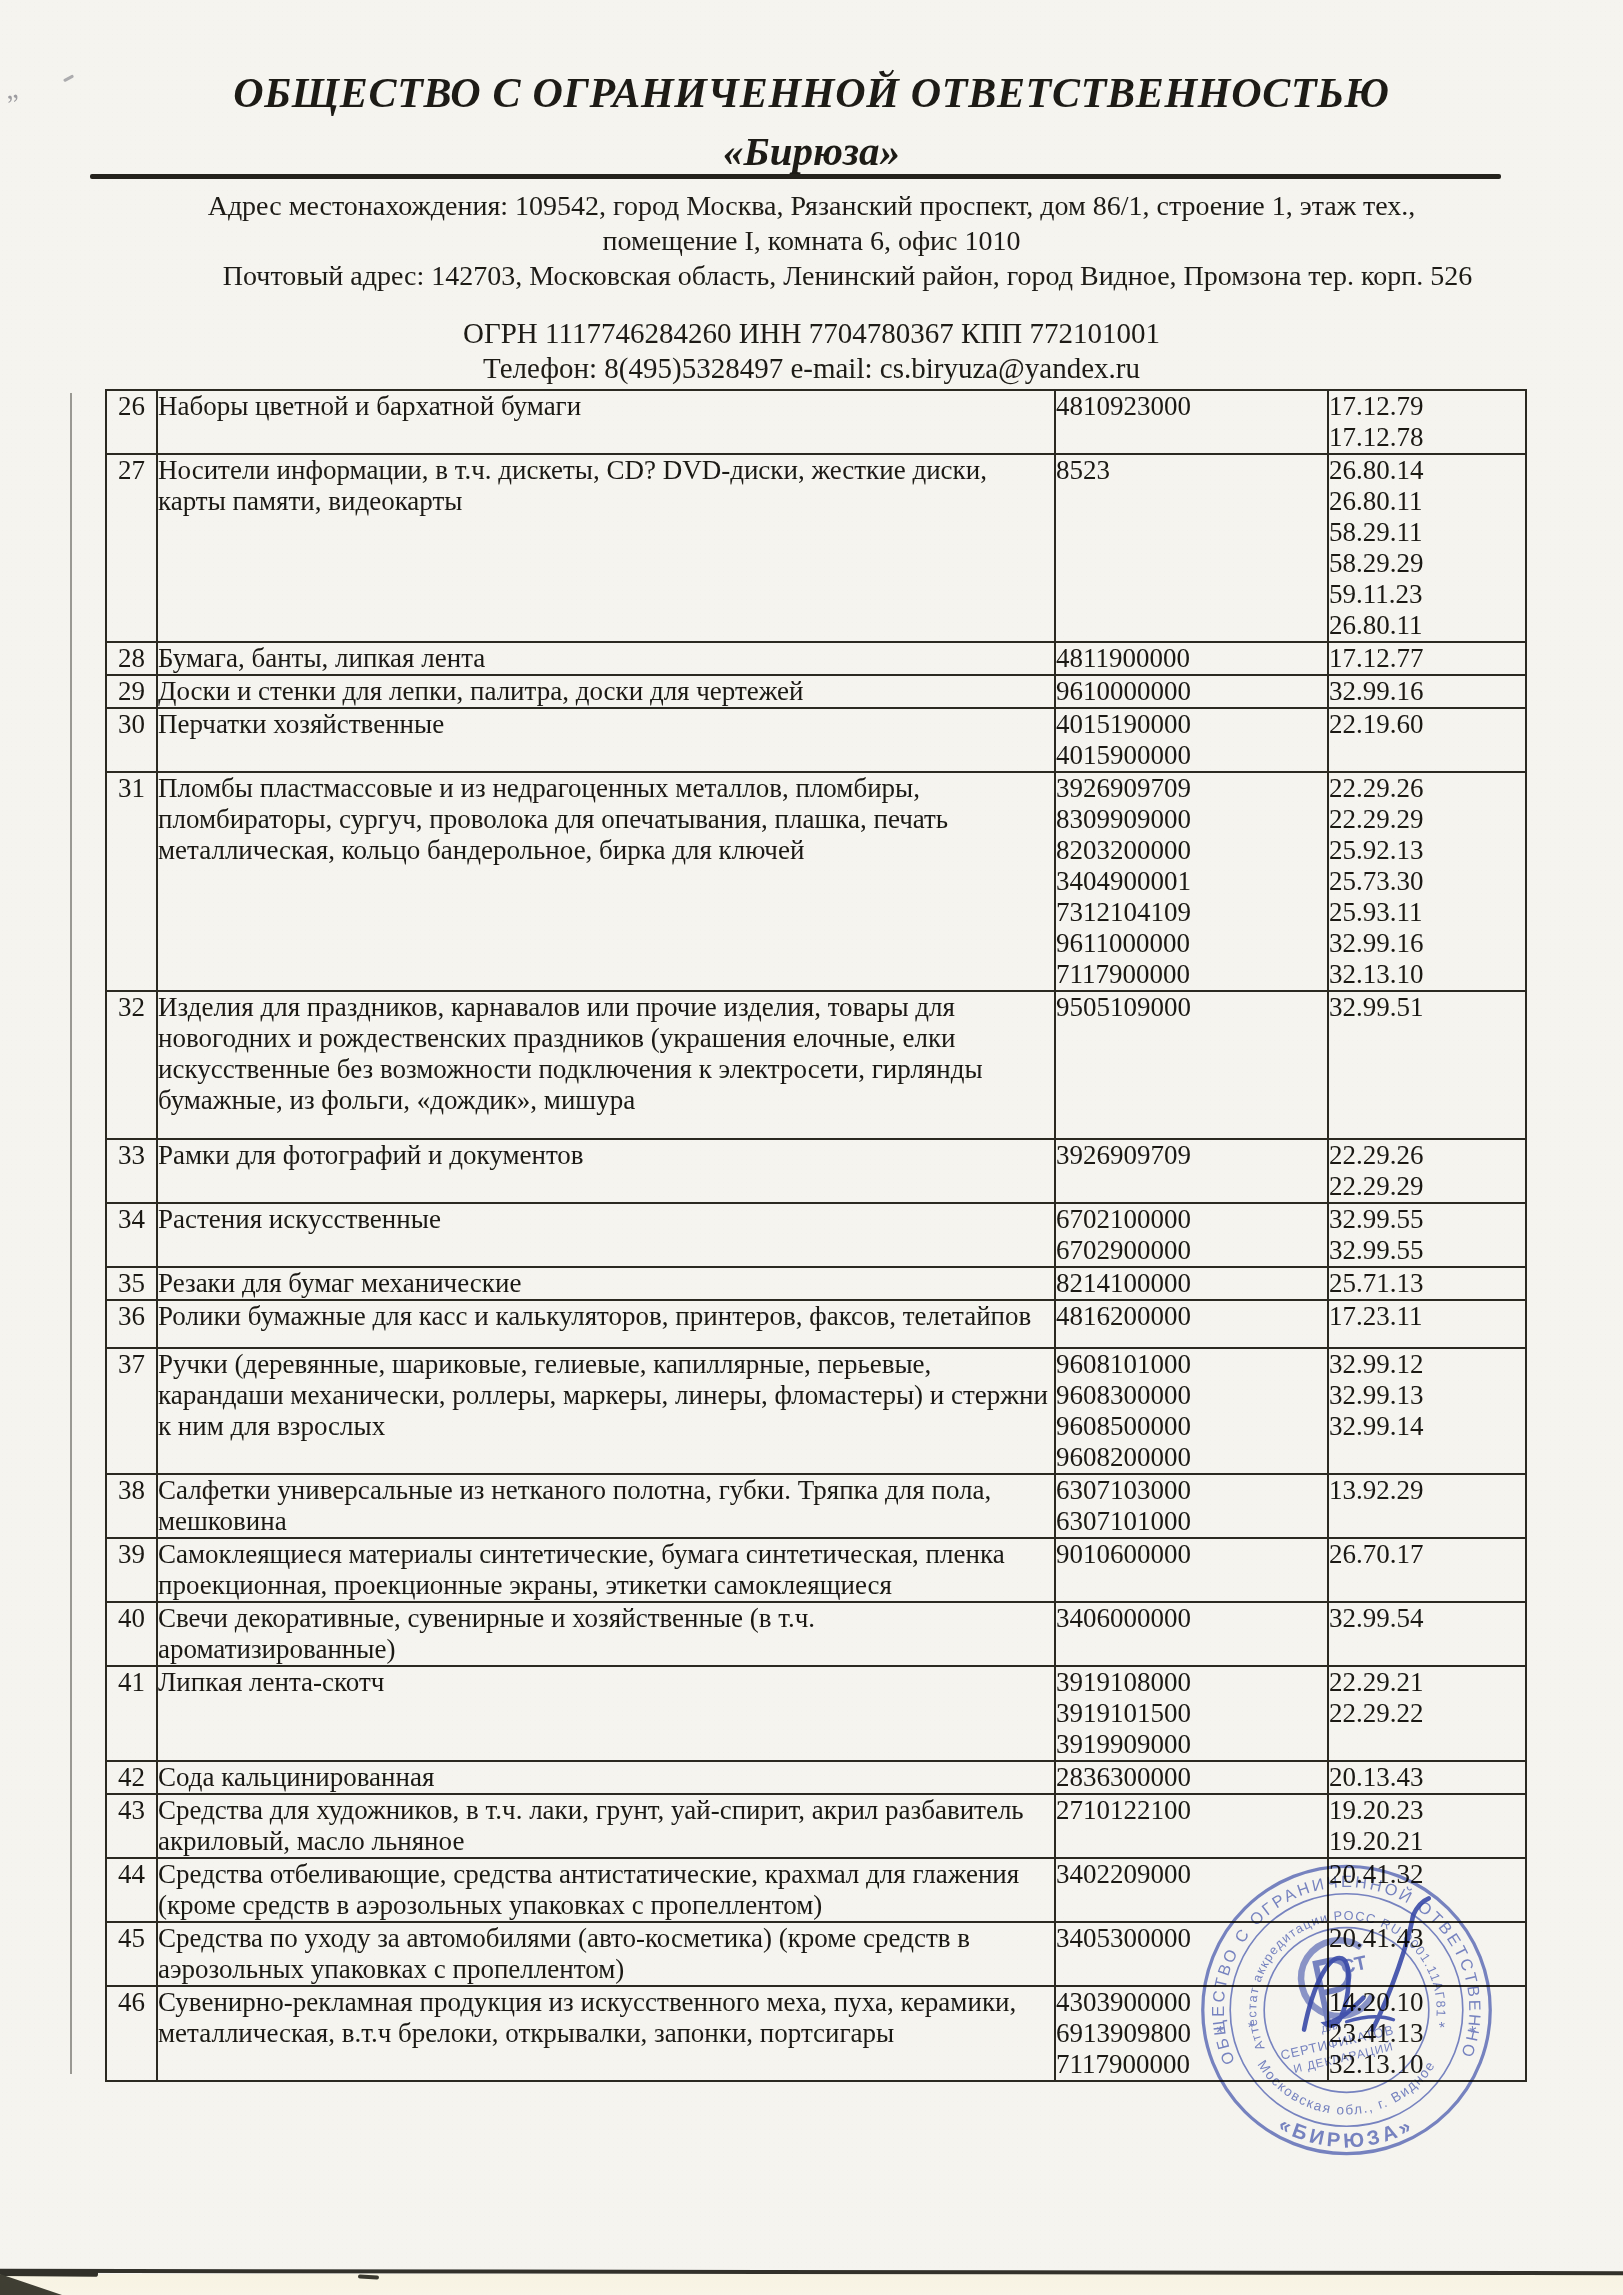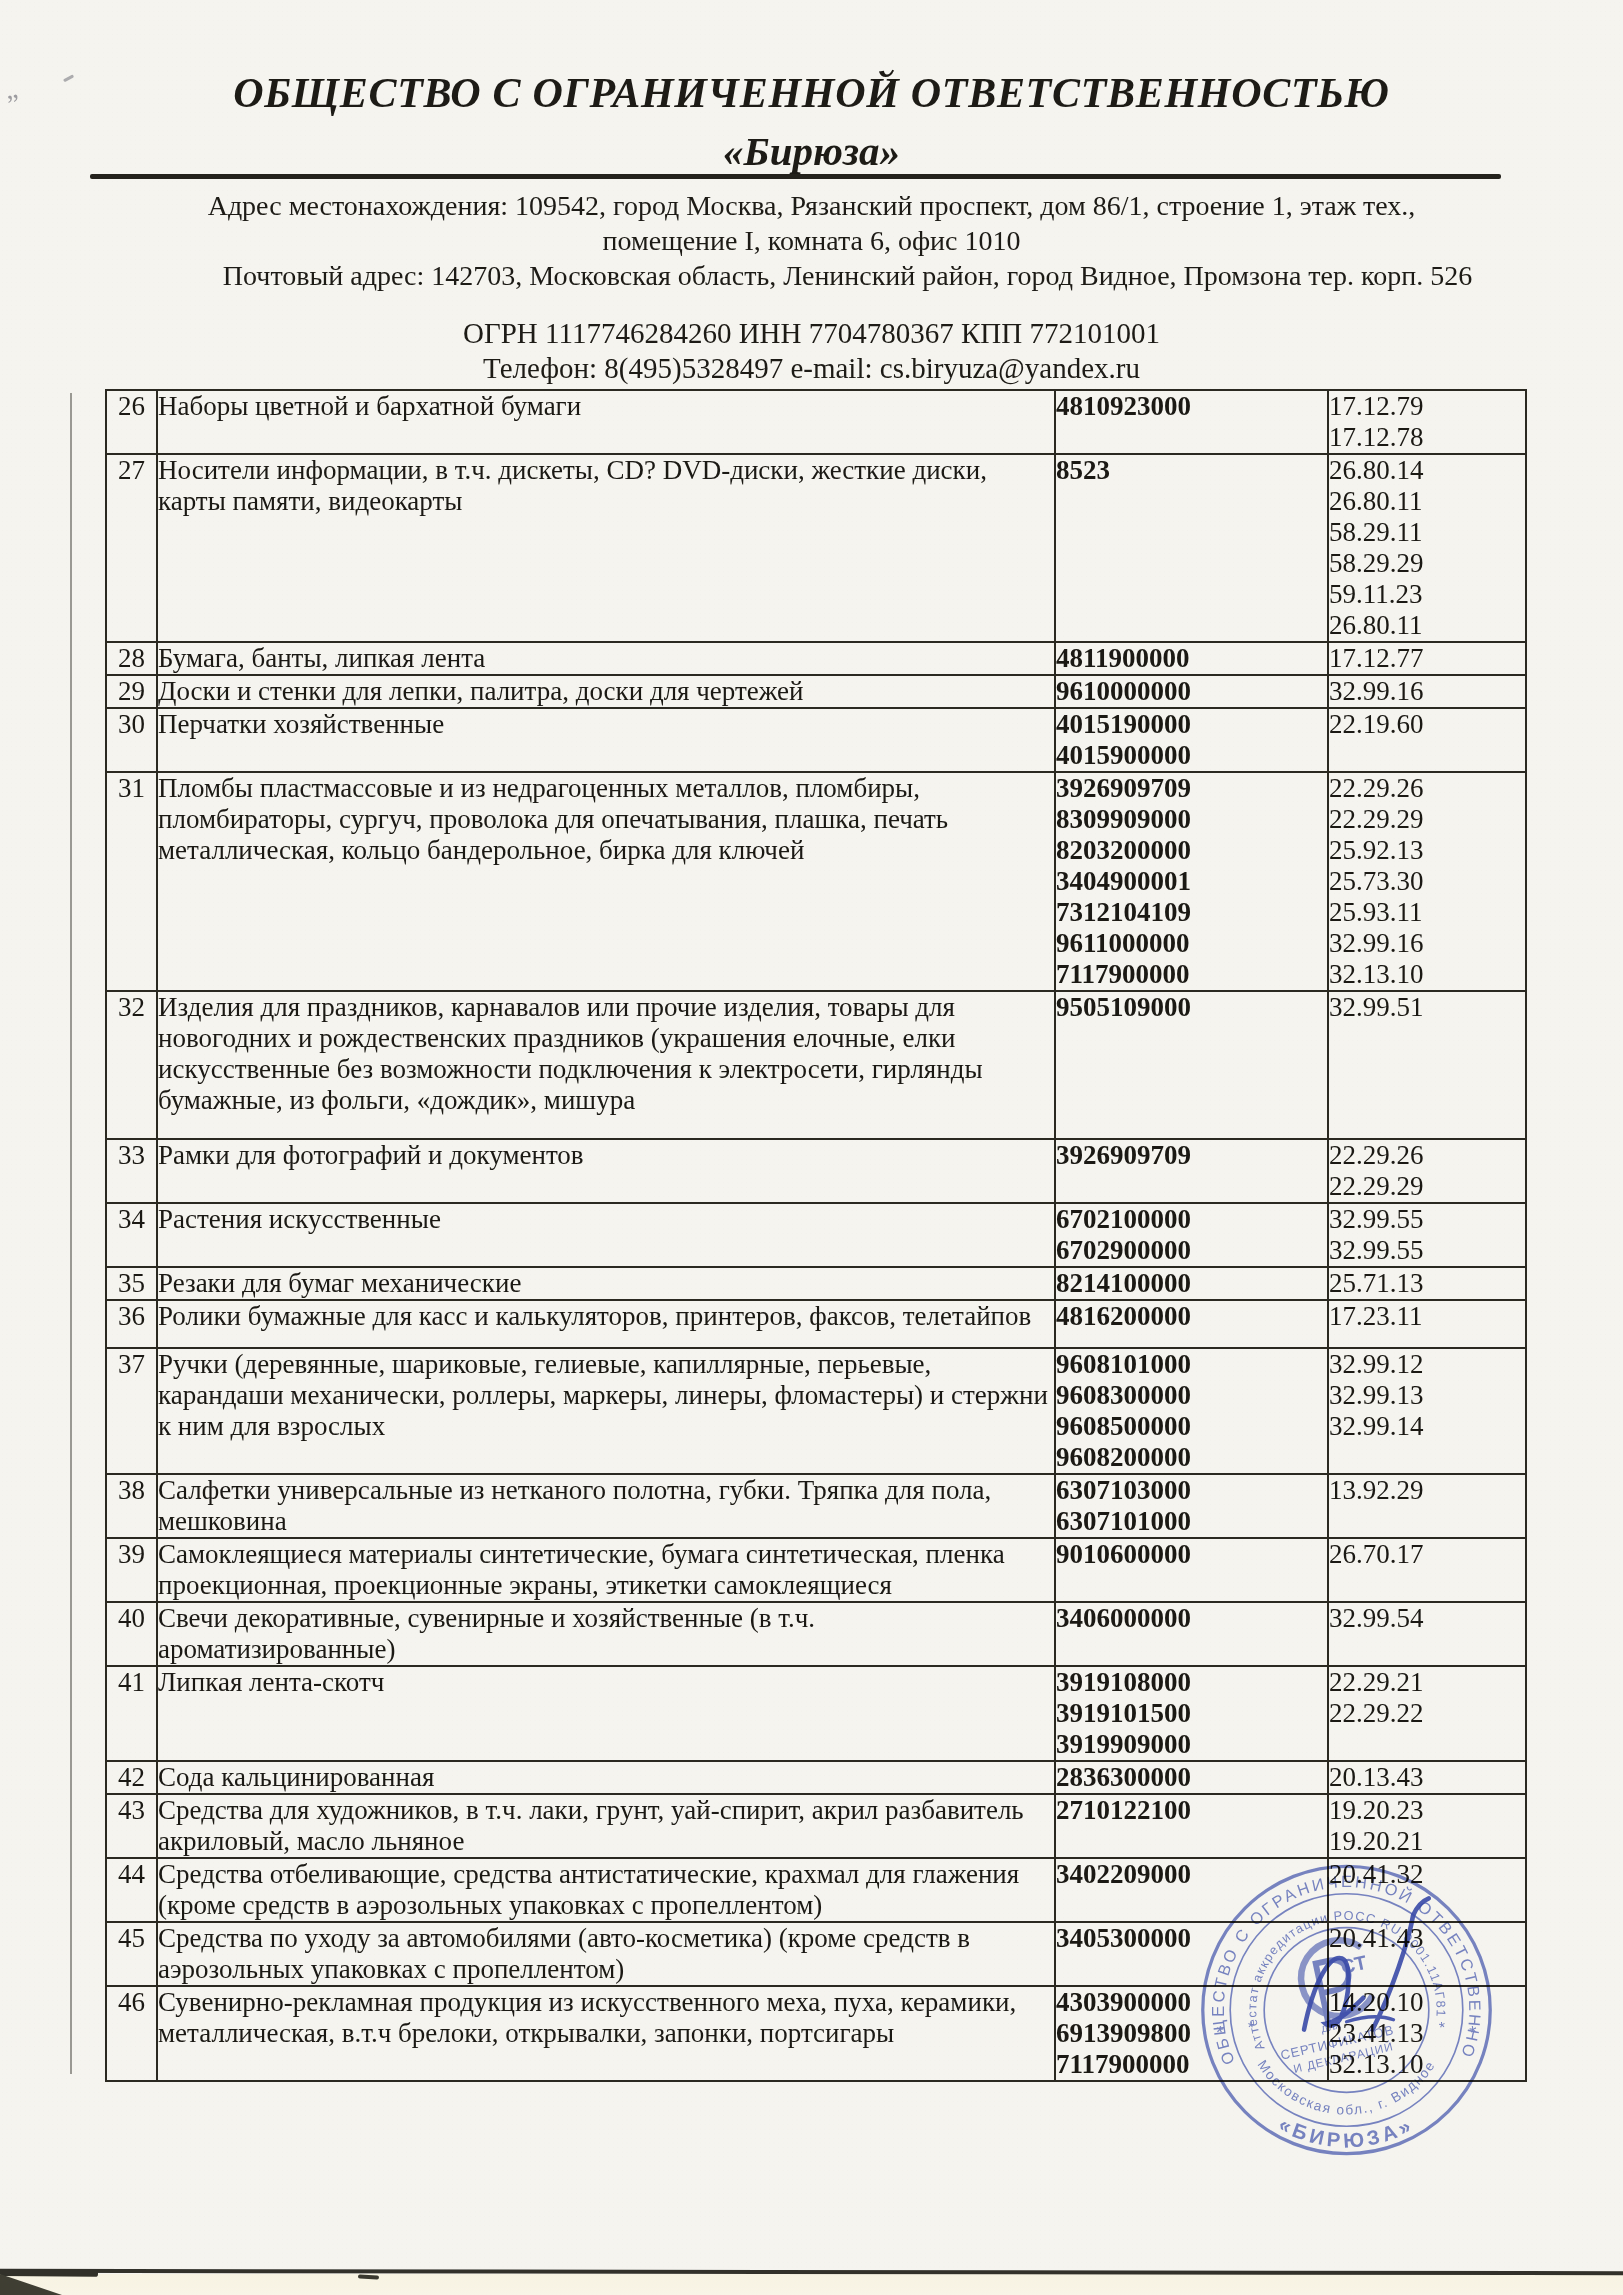--- a/index.html
+++ b/index.html
@@ -24,21 +24,21 @@
   
   table.products{
     position:absolute;left:86px;top:389px;width:1420px;
     border-collapse:collapse;table-layout:fixed;
     font-size:27px;line-height:31px;color:#1b1914;
   }
   table.products td{border:2px solid #2b2921;vertical-align:top;padding:0;overflow:hidden;}
   table.products{border:2.6px solid #2b2921;margin-left:19px;}
   td.c-num{text-align:center;padding-top:3.3px;}
   td.c-desc{padding:3.3px 17px 0 18.3px;}
-  td.c-code{padding:3.3px 0 0 19.6px;font-weight:bold;}
+  td.c-code{padding:3.3px 0 0 19.6px;}
   td.c-cls{padding:3.3px 0 0 23.6px;}
   .ghost-line{position:absolute;left:70px;top:393px;width:2px;height:1681px;background:rgba(45,43,36,0.45);}
   
   .stamp-svg{position:absolute;left:1183px;top:1863px;width:327px;height:294px;mix-blend-mode:multiply;}
   
   .artifact{position:absolute;}
   .top-mark1{left:5.2px;top:73px;font-size:27.5px;color:#565661;opacity:.55;transform:rotate(-10deg);}
   .top-mark2{left:63px;top:77px;width:10.5px;height:2.6px;background:#63636e;opacity:.5;transform:rotate(-28deg);border-radius:1.3px;}
   .bottom-strip{left:0;top:2274px;width:1623px;height:21.6px;background:linear-gradient(#f7f3e2,#f9f5e7);}
   .bottom-line{left:-2.6px;top:2270px;width:1629px;height:3.9px;background:#32312a;transform:rotate(0.08deg);border-radius:2px;}

